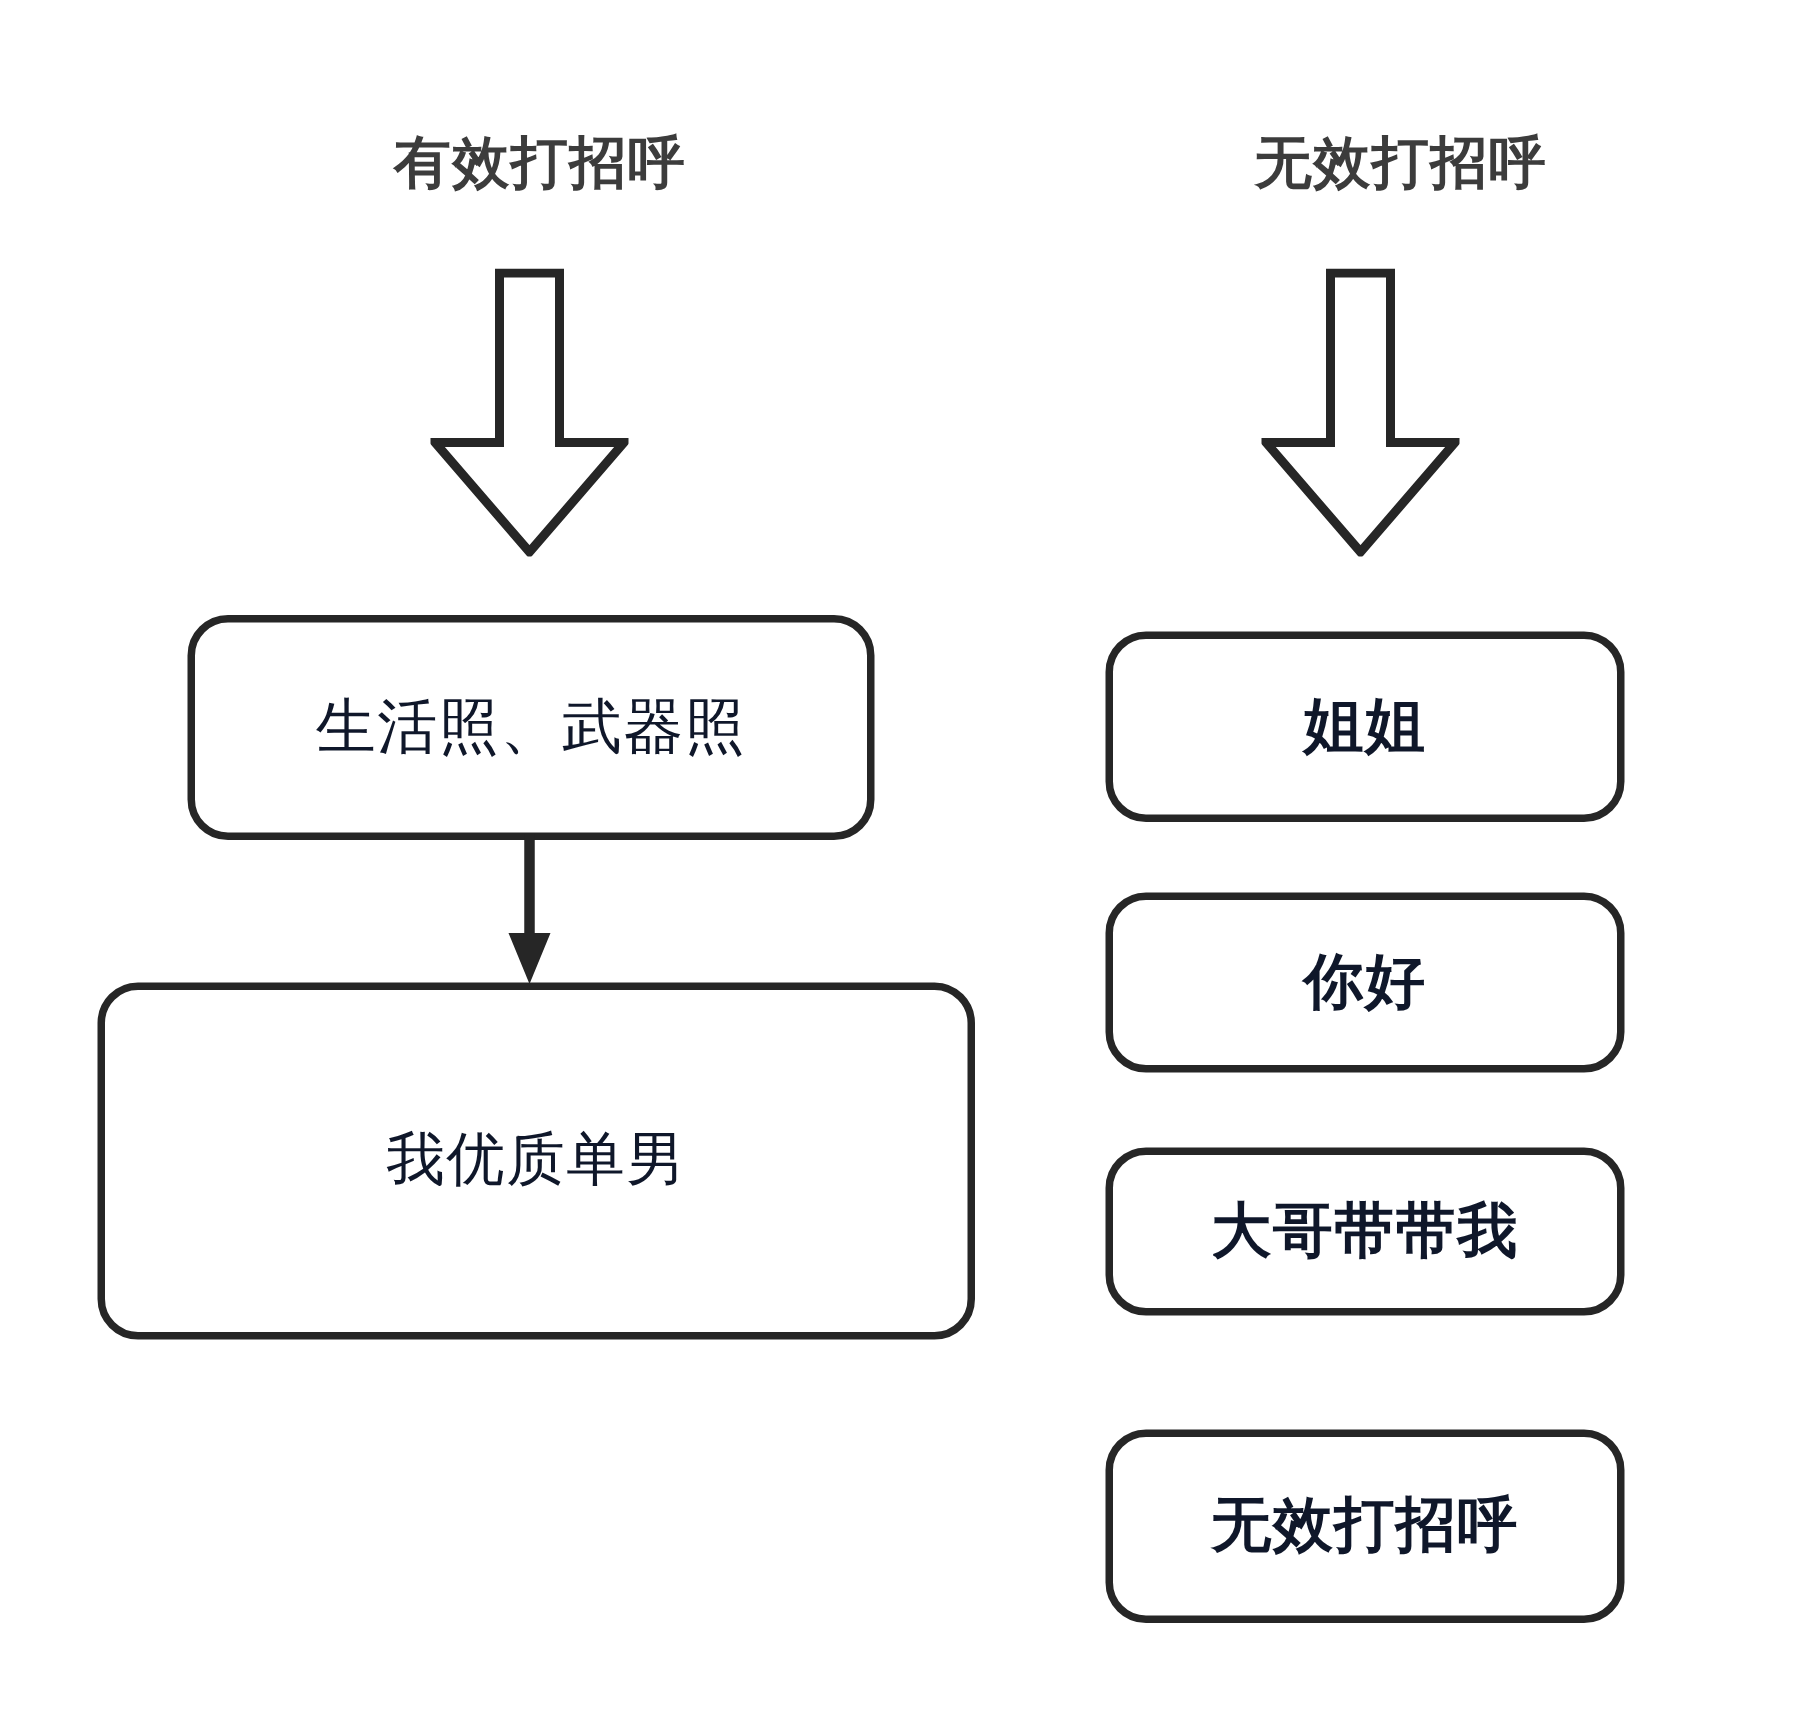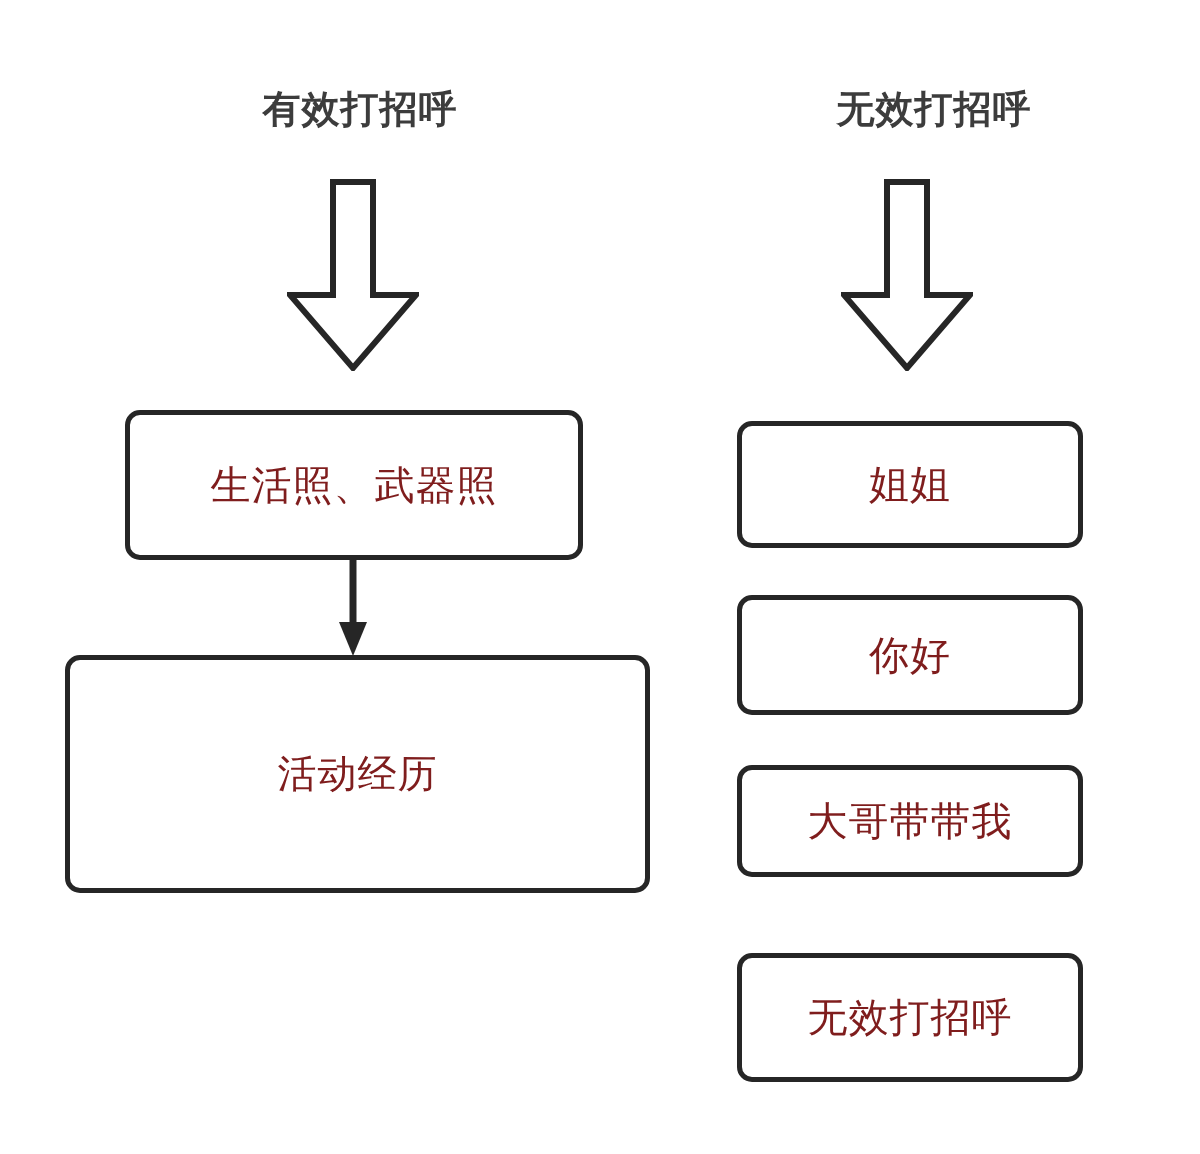--- a/index.html
+++ b/index.html
@@ -42,26 +42,26 @@
   .big-arrow svg { display: block; width: 100%; height: 100%; }
   #arrow-left  { left: 287px; top: 179px; }
   #arrow-right { left: 841px; top: 179px; }
 
   
   .box {
     position: absolute;
     box-sizing: border-box;
     background: #ffffff;
     border: 5px solid #262626;
-    border-radius: 15px;
+    border-radius: 27px;
     display: flex;
     align-items: center;
     justify-content: center;
     text-align: center;
-    color: #7f1d1d;
+    color: #0f172a;
     font-size: 40px;
     line-height: 1.32;
     letter-spacing: 1px;
   }
 
   
   #box-photos {
     left: 125px; top: 410px;
     width: 458px; height: 150px;
   }
@@ -71,20 +71,21 @@
     font-size: 39px;
     line-height: 1.28;
   }
   #box-intro .lines { padding: 0 4px; }
   #box-intro .l1 { font-size: 39px; }
 
   
   .box-right {
     left: 737px;
     width: 346px;
+    font-weight: bold;
   }
   #box-sister   { top: 421px; height: 127px; }
   #box-hello    { top: 595px; height: 120px; text-align: center; }
   #box-bigbro   { top: 765px; height: 112px; }
   #box-quality  { top: 953px; height: 129px; }
 
   
   #connector {
     position: absolute;
     left: 337px;
@@ -113,21 +114,21 @@
 
   <div id="connector">
     <svg viewBox="0 0 32 102" xmlns="http://www.w3.org/2000/svg">
       <line x1="16" y1="0" x2="16" y2="72" stroke="#262626" stroke-width="7"></line>
       <polygon points="2,66 30,66 16,100" fill="#262626"></polygon>
     </svg>
   </div>
 
   <div id="box-intro" class="box">
     <div class="lines">
-      <div class="l1">活动经历</div>
+      <div class="l1">我优质单男</div>
     </div>
   </div>
 
   <div id="title-right" class="col-title">无效打招呼</div>
 
   <div id="arrow-right" class="big-arrow">
     <svg viewBox="0 0 132 192" xmlns="http://www.w3.org/2000/svg">
       <polygon points="46,3 86,3 86,116 129,116 66,189 3,116 46,116" fill="#ffffff" stroke="#262626" stroke-width="6" stroke-linejoin="miter"></polygon>
     </svg>
   </div>

